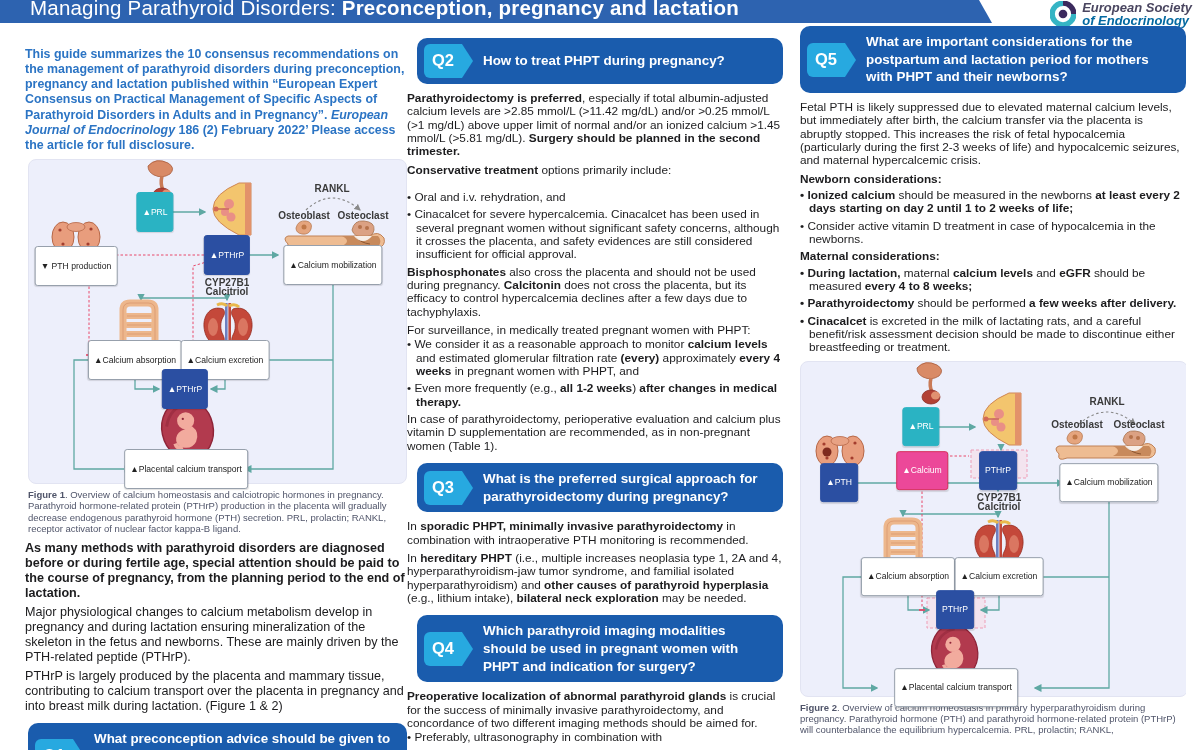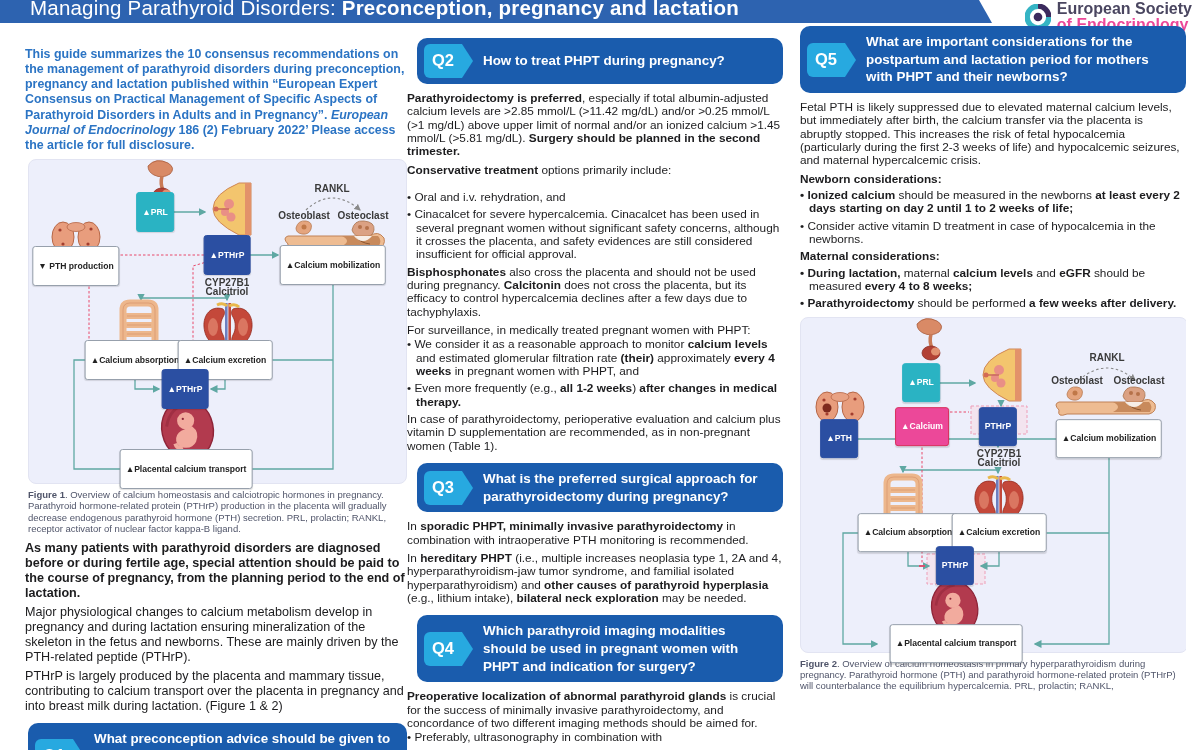--- a/index.html
+++ b/index.html
@@ -5,23 +5,23 @@
   html,body{margin:0;padding:0;}
   body{width:1200px;height:750px;position:relative;overflow:hidden;background:#fff;
        font-family:"Liberation Sans",sans-serif;color:#1c1c1e;}
   
   .titlebar{position:absolute;left:0;top:0;width:992px;height:23px;background:#2d63b0;
             clip-path:polygon(0 0,calc(100% - 13px) 0,100% 100%,0 100%);overflow:hidden;}
   .titlebar .tt{display:block;margin:-7px 0 0 30px;font-size:20.5px;line-height:30px;color:#fff;
                 letter-spacing:.2px;white-space:nowrap;}
   .titlebar .tt b{font-weight:bold;}
   .logo{position:absolute;right:8px;top:1px;display:flex;align-items:center;gap:6px;}
-  .logo .ltext{font-size:16px;line-height:1.03;}
+  .logo .ltext{font-size:13px;line-height:1.03;font-style:italic;}
   .logo .l1{color:#4a4660;font-weight:bold;}
-  .logo .l2{color:#ec4899;font-weight:bold;}
+  .logo .l2{color:#0369a1;font-weight:bold;}
   
   .col{position:absolute;top:0;}
   #col1{left:25px;top:47px;width:382px;height:720px;}
   #col2{left:407px;top:38px;width:376px;height:707px;overflow:hidden;}
   #col3{left:800px;top:26px;width:386px;height:724px;overflow:hidden;}
   .intro{color:#2b74c4;font-weight:bold;font-size:12.4px;line-height:1.22;}
   .txt{font-size:11.8px;line-height:1.13;}
   .para{margin:0 0 5px;}
   .bullet{margin:0 0 4px;padding-left:9px;text-indent:-9px;}
   .subhead{margin:0 0 3px;font-weight:bold;}
@@ -36,21 +36,21 @@
           justify-content:center;border-radius:6px 0 0 6px;}
   .qbadge::after{content:"";position:absolute;left:100%;top:0;width:0;height:0;
           border-top:17px solid transparent;border-bottom:17px solid transparent;
           border-left:11px solid #27a9e0;}
   
   .figpanel{position:relative;background:#edeffb;border:1px solid #e2e4f2;border-radius:8px;}
   #fig1{width:377px;height:323px;margin:6px 0 5px 3px;}
   #fig2{width:386px;height:334px;margin:6px 0 5px 0;}
   .figpanel svg.net{position:absolute;left:0;top:0;}
   .dlabel{position:absolute;transform:translate(-50%,-50%);background:#fff;border:1px solid #97a0ac;
-          border-radius:3px;font-size:8.6px;font-weight:bold;padding:14px 5px;white-space:nowrap;
+          border-radius:3px;font-size:8.6px;font-weight:normal;padding:14px 5px;white-space:nowrap;
           box-shadow:0 1px 1px rgba(0,0,0,.12);color:#222;z-index:2;}
   .dlabel.blue{background:#2b4fa2;border-color:#2b4fa2;color:#fff;}
   .dlabel.teal{background:#2ab3c3;border-color:#2ab3c3;color:#fff;}
   .dlabel.red{background:#ec4899;border-color:#d8305e;color:#fff;}
   .dtext{position:absolute;transform:translate(-50%,-50%);font-size:10px;font-weight:bold;
          color:#3a3a3a;white-space:nowrap;z-index:2;}
   .caption{font-size:9.5px;line-height:1.2;color:#50556a;margin-left:3px;}
   #col3 .caption{margin-left:0;}
   .hiddefs{position:absolute;width:0;height:0;}
 </style>
@@ -215,21 +215,21 @@
     <div class="dlabel" style="left:304px;top:105px">▲Calcium mobilization</div>
     <div class="dtext" style="left:198px;top:122px">CYP27B1</div>
     <div class="dtext" style="left:198px;top:131px">Calcitriol</div>
     <div class="dlabel" style="left:106px;top:200px">▲Calcium absorption</div>
     <div class="dlabel" style="left:196px;top:200px">▲Calcium excretion</div>
     <div class="dlabel blue" style="left:156px;top:229px">▲PTHrP</div>
     <div class="dlabel" style="left:157px;top:309px">▲Placental calcium transport</div>
   </div>
 
   <div class="caption"><b>Figure 1</b><span>. Overview of calcium homeostasis and calciotropic hormones in pregnancy. Parathyroid hormone-related protein (PTHrP) production in the placenta will gradually decrease endogenous parathyroid hormone (PTH) secretion. PRL, prolactin; RANKL, receptor activator of nuclear factor kappa-B ligand.</span></div>
-  <div class="para lead" style="margin-top:7px"><b>As many patients with parathyroid disorders are diagnosed before or during fertile age, special attention should be paid to the course of pregnancy, from the planning period to the end of lactation.</b></div>
+  <div class="para lead" style="margin-top:7px"><b>As many methods with parathyroid disorders are diagnosed before or during fertile age, special attention should be paid to the course of pregnancy, from the planning period to the end of lactation.</b></div>
   <div class="para"><span>Major physiological changes to calcium metabolism develop in pregnancy and during lactation ensuring mineralization of the skeleton in the fetus and newborns. These are mainly driven by the PTH-related peptide (PTHrP).</span></div>
   <div class="para"><span>PTHrP is largely produced by the placenta and mammary tissue, contributing to calcium transport over the placenta in pregnancy and into breast milk during lactation. (Figure 1 &amp; 2)</span></div>
 
   <div class="qhead" style="margin:9px 0 0 3px">
     <div class="qbadge">Q1</div>
     <div>What preconception advice should be given to women with primary hyperparathyroidism (PHPT)?</div>
   </div>
 
 </div>
 
@@ -237,21 +237,21 @@
   <div class="qhead" style="margin-left:10px">
     <div class="qbadge">Q2</div>
     <div>How to treat PHPT during pregnancy?</div>
   </div>
   <div class="para"><b>Parathyroidectomy is preferred</b><span>, especially if total albumin-adjusted calcium levels are &gt;2.85 mmol/L (&gt;11.42 mg/dL) and/or &gt;0.25 mmol/L (&gt;1 mg/dL) above upper limit of normal and/or an ionized calcium &gt;1.45 mmol/L (&gt;5.81 mg/dL). </span><b>Surgery should be planned in the second trimester.</b></div>
   <div class="para" style="margin-bottom:14px"><b>Conservative treatment</b><span> options primarily include:</span></div>
   <div class="bullet"><span>• Oral and i.v. rehydration, and</span></div>
   <div class="bullet"><span>• Cinacalcet for severe hypercalcemia. Cinacalcet has been used in several pregnant women without significant safety concerns, although it crosses the placenta, and safety evidences are still considered insufficient for official approval.</span></div>
   <div class="para"><b>Bisphosphonates</b><span> also cross the placenta and should not be used during pregnancy. </span><b>Calcitonin</b><span> does not cross the placenta, but its efficacy to control hypercalcemia declines after a few days due to tachyphylaxis.</span></div>
   <div class="para" style="margin-bottom:1px"><span>For surveillance, in medically treated pregnant women with PHPT:</span></div>
-  <div class="bullet"><span>• We consider it as a reasonable approach to monitor </span><b>calcium levels</b><span> and estimated glomerular filtration rate </span><b>(their)</b><span> approximately </span><b>every 4 weeks</b><span> in pregnant women with PHPT, and</span></div>
+  <div class="bullet"><span>• We consider it as a reasonable approach to monitor </span><b>calcium levels</b><span> and estimated glomerular filtration rate </span><b>(every)</b><span> approximately </span><b>every 4 weeks</b><span> in pregnant women with PHPT, and</span></div>
   <div class="bullet"><span>• Even more frequently (e.g., </span><b>all 1-2 weeks</b><span>) </span><b>after changes in medical therapy.</b></div>
   <div class="para"><span>In case of parathyroidectomy, perioperative evaluation and calcium plus vitamin D supplementation are recommended, as in non-pregnant women (Table 1).</span></div>
 
   <div class="qhead" style="margin:10px 0 8px 10px">
     <div class="qbadge">Q3</div>
     <div>What is the preferred surgical approach for parathyroidectomy during pregnancy?</div>
   </div>
   <div class="para"><span>In </span><b>sporadic PHPT, minimally invasive parathyroidectomy</b><span> in combination with intraoperative PTH monitoring is recommended.</span></div>
   <div class="para"><span>In </span><b>hereditary PHPT</b><span> (i.e., multiple increases neoplasia type 1, 2A and 4, hyperparathyroidism-jaw tumor syndrome, and familial isolated hyperparathyroidism) and </span><b>other causes of parathyroid hyperplasia</b><span> (e.g., lithium intake), </span><b>bilateral neck exploration</b><span> may be needed.</span></div>
 
@@ -270,20 +270,21 @@
     <div class="qbadge">Q5</div>
     <div>What are important considerations for the postpartum and lactation period for mothers with PHPT and their newborns?</div>
   </div>
   <div class="para"><span>Fetal PTH is likely suppressed due to elevated maternal calcium levels, but immediately after birth, the calcium transfer via the placenta is abruptly stopped. This increases the risk of fetal hypocalcemia (particularly during the first 2-3 weeks of life) and hypocalcemic seizures, and maternal hypercalcemic crisis.</span></div>
   <div class="subhead"><b>Newborn considerations:</b></div>
   <div class="bullet"><b>• </b><b>Ionized calcium</b><span> should be measured in the newborns </span><b>at least every 2 days starting on day 2 until 1 to 2 weeks of life;</b></div>
   <div class="bullet"><span>• Consider active vitamin D treatment in case of hypocalcemia in the newborns.</span></div>
   <div class="subhead"><b>Maternal considerations:</b></div>
   <div class="bullet"><b>• </b><b>During lactation,</b><span> maternal </span><b>calcium levels</b><span> and </span><b>eGFR</b><span> should be measured </span><b>every 4 to 8 weeks;</b></div>
   <div class="bullet"><b>• </b><b>Parathyroidectomy</b><span> should be performed </span><b>a few weeks after delivery.</b></div>
+  <div class="bullet"><b>• </b><b>Cinacalcet</b><span> is excreted in the milk of lactating rats, and a careful benefit/risk assessment decision should be made to discontinue either breastfeeding or treatment.</span></div>
 
   <div id="fig2" class="figpanel">
     <svg class="net" width="386" height="334" viewBox="0 0 386 334">
       <defs>
         <marker id="m2t" markerWidth="6" markerHeight="6" refX="5" refY="3" orient="auto">
             <path d="M0,0 L6,3 L0,6 Z" fill="#5fa8a3"></path>
           </marker>
         <marker id="m2g" markerWidth="6" markerHeight="6" refX="5" refY="3" orient="auto">
             <path d="M0,0 L6,3 L0,6 Z" fill="#8a8a8a"></path>
           </marker>

